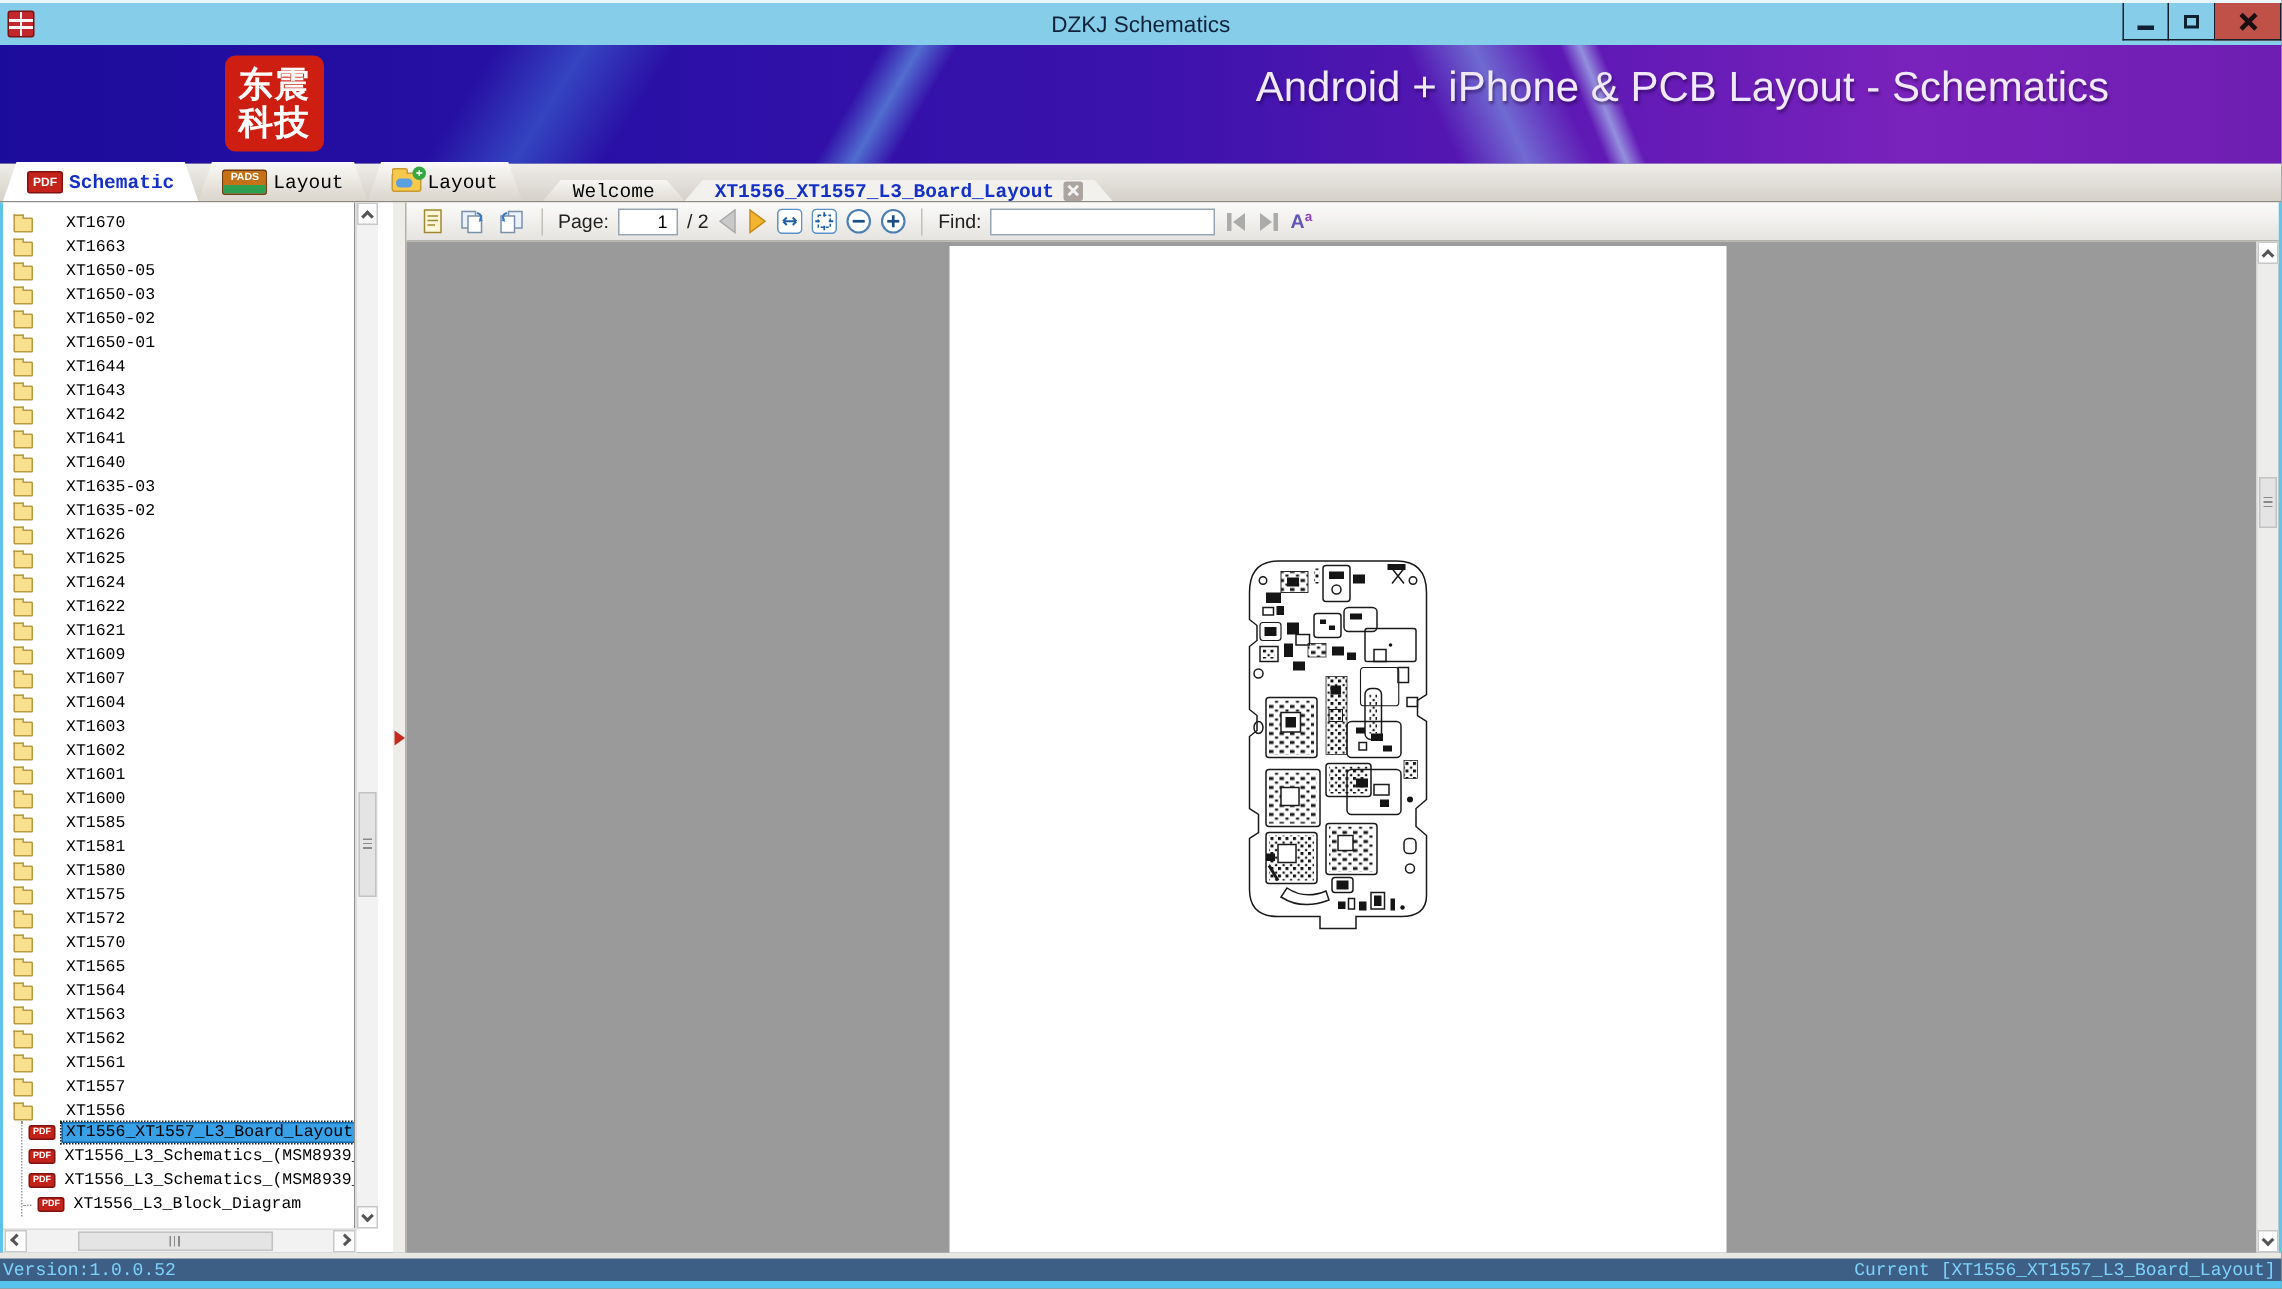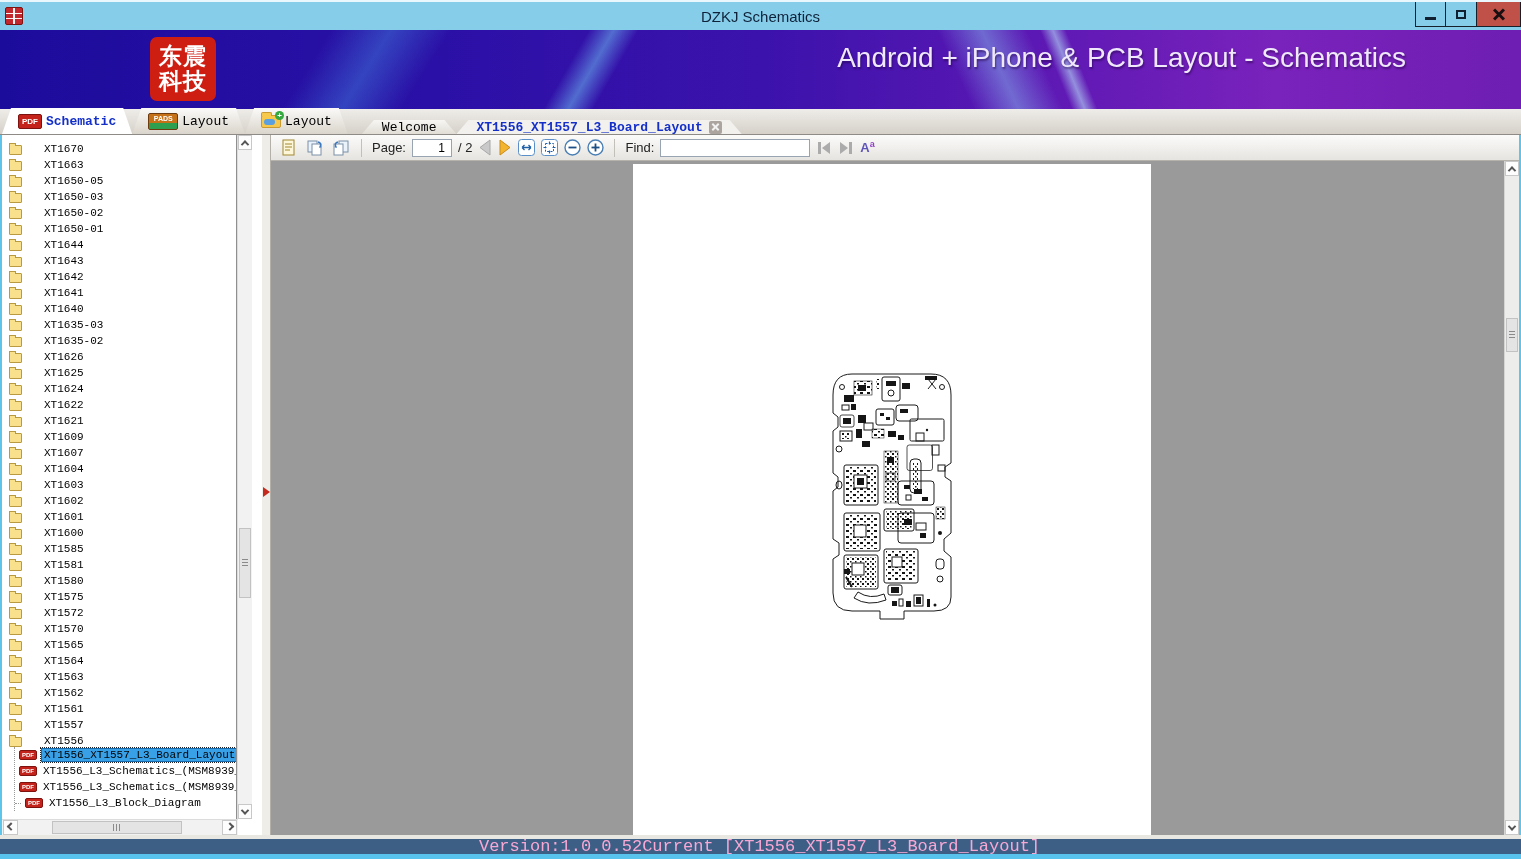--- a/index.html
+++ b/index.html
@@ -165,22 +165,22 @@
   .viewer { flex:1; position:relative; background:#9A9A9A; overflow:hidden; }
   .page { position:absolute; left:362px; top:3px; width:518px; height:675px; background:#FFFFFF; }
   .pcb { position:absolute; left:199px; top:209px; }
   .viewer .vscroll2 { position:absolute; right:0; top:0; width:15px; height:100%;
     background:#EDEDEB; border-left:1px solid #D5D5D3; }
   .vscroll2 .sb-btn { left:0; }
   .vscroll2 .sb-thumb { top:157px; height:34px; }
 
   
   .statusbar { height:19px; flex:0 0 auto; background:#3D5F86; border-top:4px solid #E9E7E2;
-    display:flex; justify-content:center; align-items:center; padding:0 4px 0 2px;
-    font-family:"Liberation Mono", monospace; font-size:17px; color:#f9a8d4; }
+    display:flex; justify-content:space-between; align-items:center; padding:0 4px 0 2px;
+    font-family:"Liberation Mono", monospace; font-size:12px; color:#7dd3fc; }
   .bottom-strip { height:5px; flex:0 0 auto; background:#58C3EC; }
 </style>
 </head>
 <body>
 
 <div class="app">
 
   <div class="titlebar">
     <div class="app-icon"></div>
     <div class="title-text">DZKJ Schematics</div>

